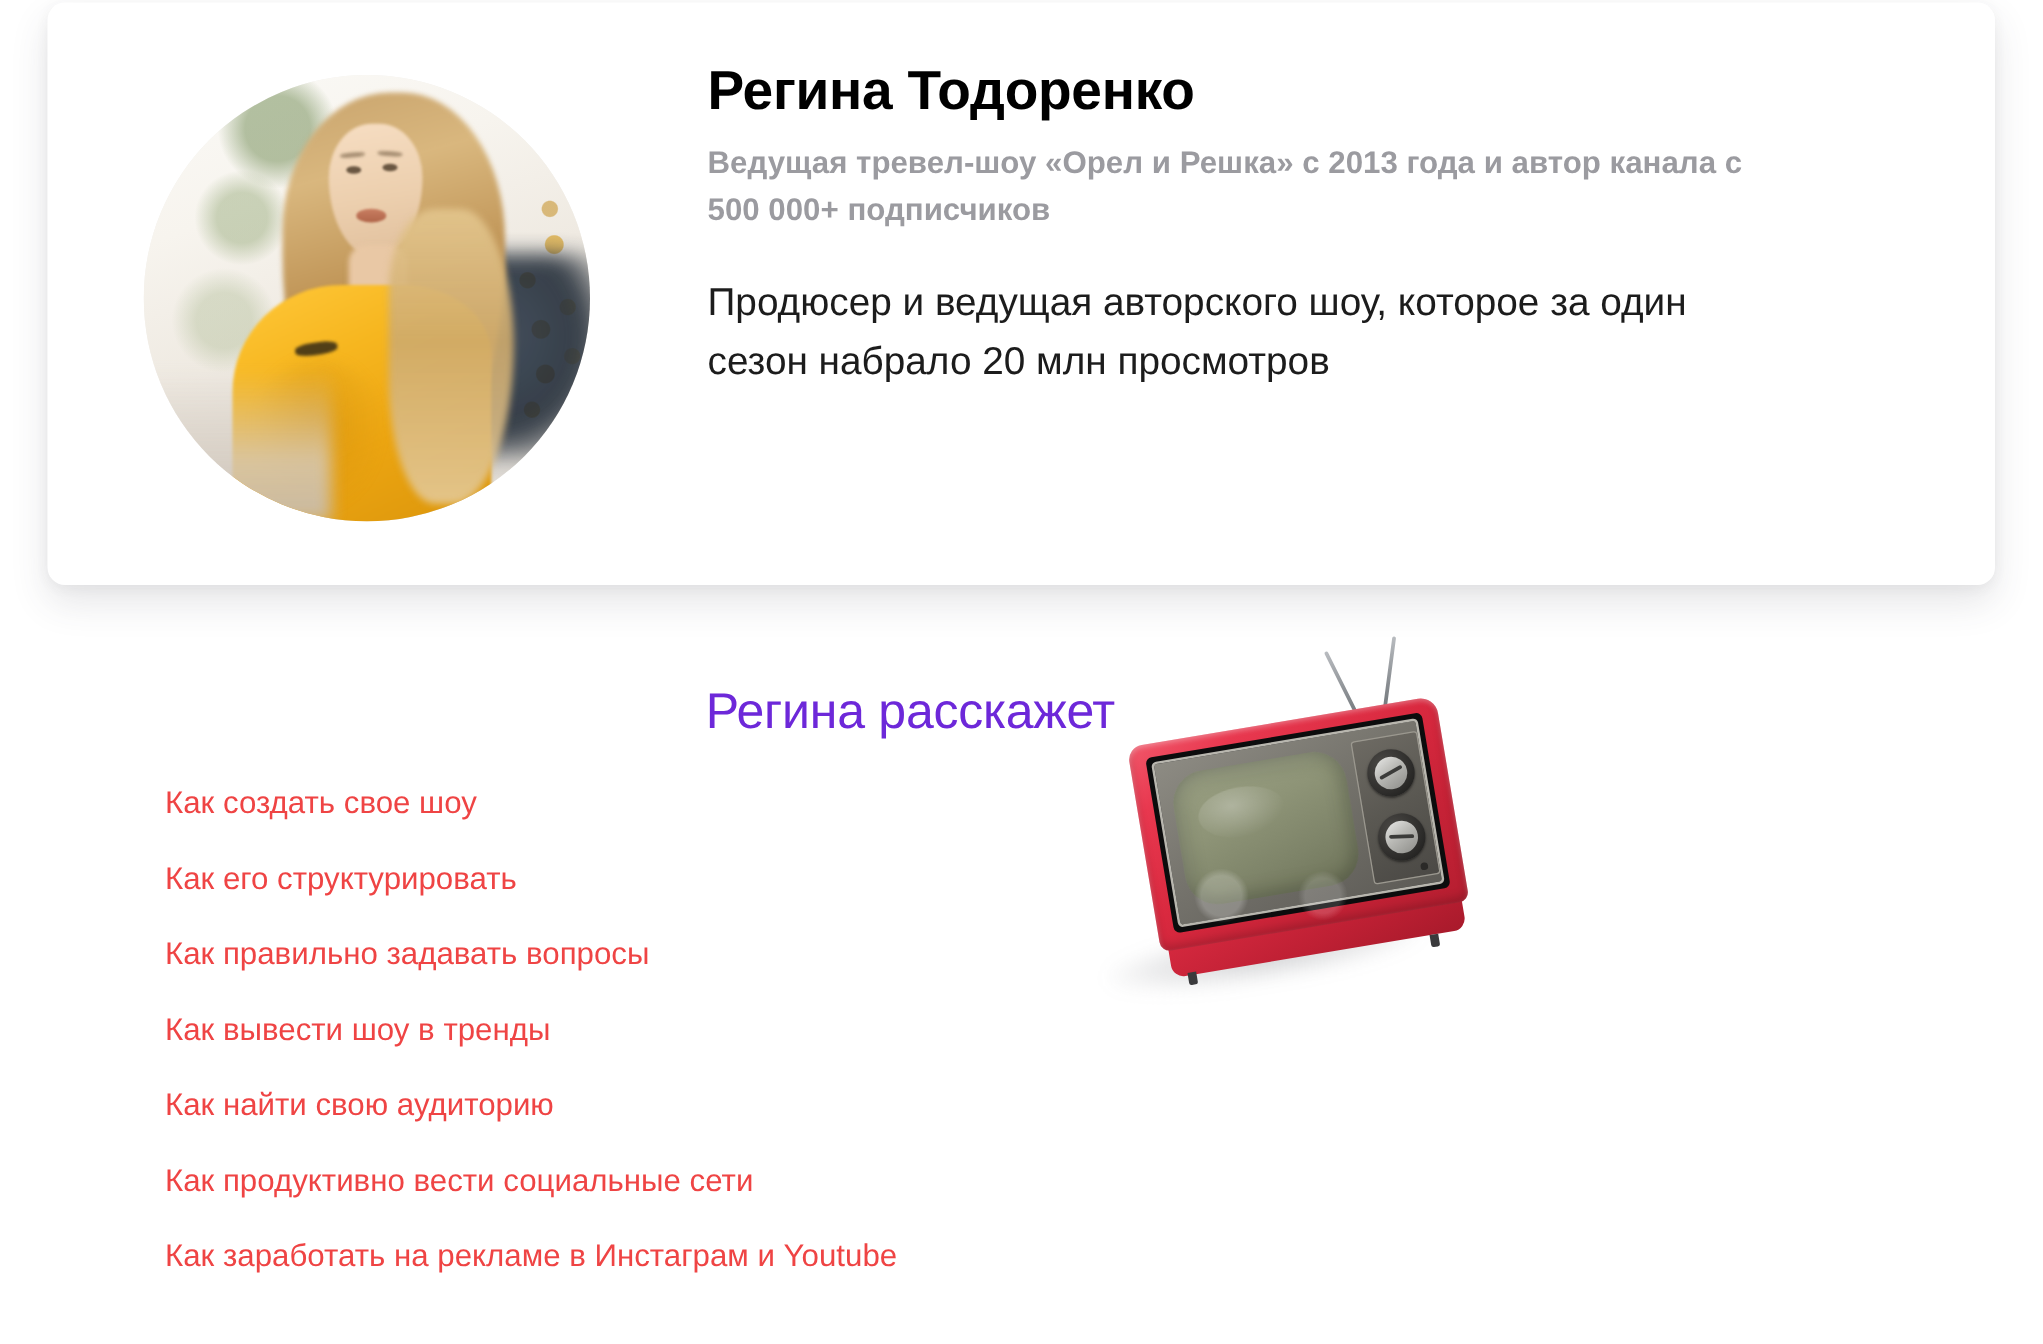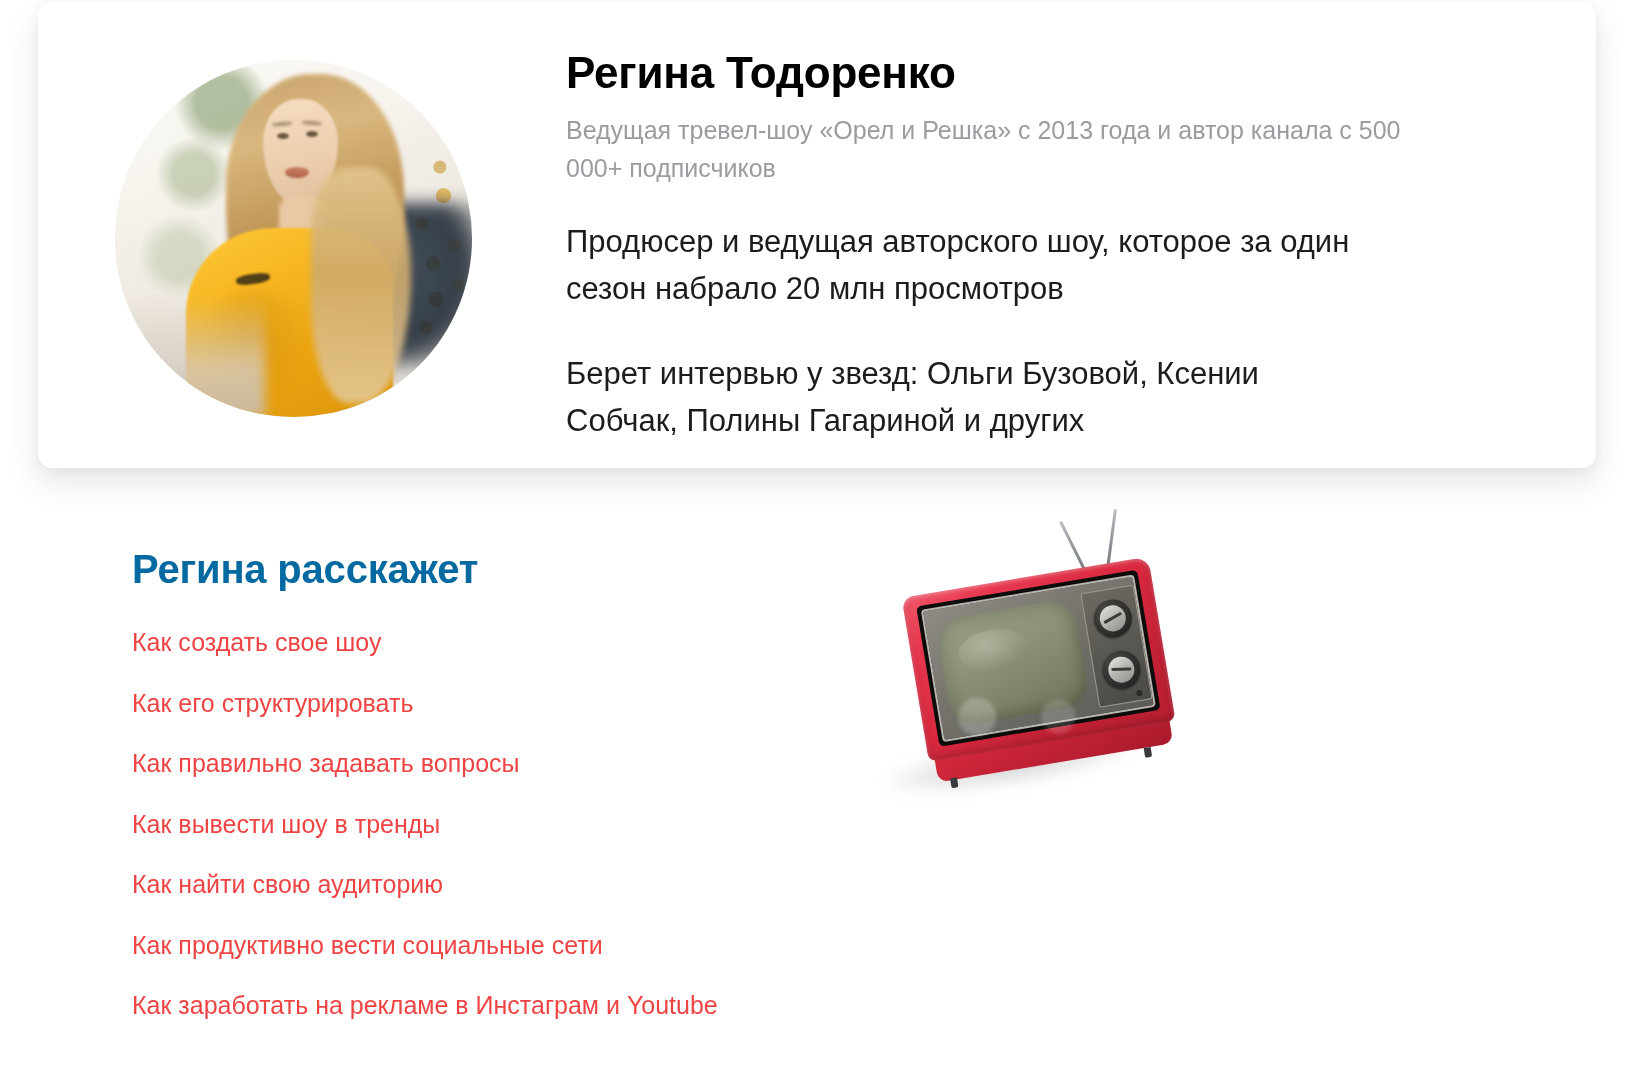--- a/index.html
+++ b/index.html
@@ -189,21 +189,21 @@
   .speaker-name {
     font-size: 44px;
     font-weight: 700;
     color: #000000;
     letter-spacing: -0.2px;
     line-height: 1.15;
     margin-bottom: 12px;
   }
   .speaker-subtitle {
     font-size: 25px;
-    font-weight: 400;
+    font-weight: 700;
     color: #9b9ba0;
     line-height: 1.55;
     margin-bottom: 30px;
     max-width: 870px;
   }
   .speaker-para {
     font-size: 31px;
     font-weight: 400;
     color: #1c1c1c;
     line-height: 1.52;
@@ -214,25 +214,26 @@
 
   
   .topics {
     position: absolute;
     left: 132px;
     top: 545px;
     width: 760px;
   }
   .topics-title {
     font-size: 40px;
-    font-weight: 700;
-    color: #0369a1;
+    font-weight: 400;
+    color: #6d28d9;
     letter-spacing: -0.2px;
     line-height: 1.2;
     margin-bottom: 36px;
+    text-align: right;
   }
   .topics-list { list-style: none; }
   .topic-item {
     font-size: 25px;
     font-weight: 400;
     color: #ef4444;
     line-height: 1.1;
     margin-bottom: 33px;
     white-space: nowrap;
   }
@@ -414,21 +415,20 @@
       </div>
     </div>
 
     <div class="speaker-text">
       <h1 class="speaker-name">Регина Тодоренко</h1>
 
       <p class="speaker-subtitle">Ведущая тревел-шоу «Орел и Решка» с 2013 года и автор канала с 500 000+ подписчиков</p>
 
       <p class="speaker-para">Продюсер и ведущая авторского шоу, которое за один сезон набрало 20 млн просмотров</p>
 
-      <p class="speaker-para">Берет интервью у звезд: Ольги Бузовой, Ксении Собчак, Полины Гагариной и других</p>
     </div>
   </section>
 
   <section class="topics">
     <h2 class="topics-title">Регина расскажет</h2>
 
     <ul class="topics-list">
       <li class="topic-item">Как создать свое шоу</li>
       <li class="topic-item">Как его структурировать</li>
       <li class="topic-item">Как правильно задавать вопросы</li>

